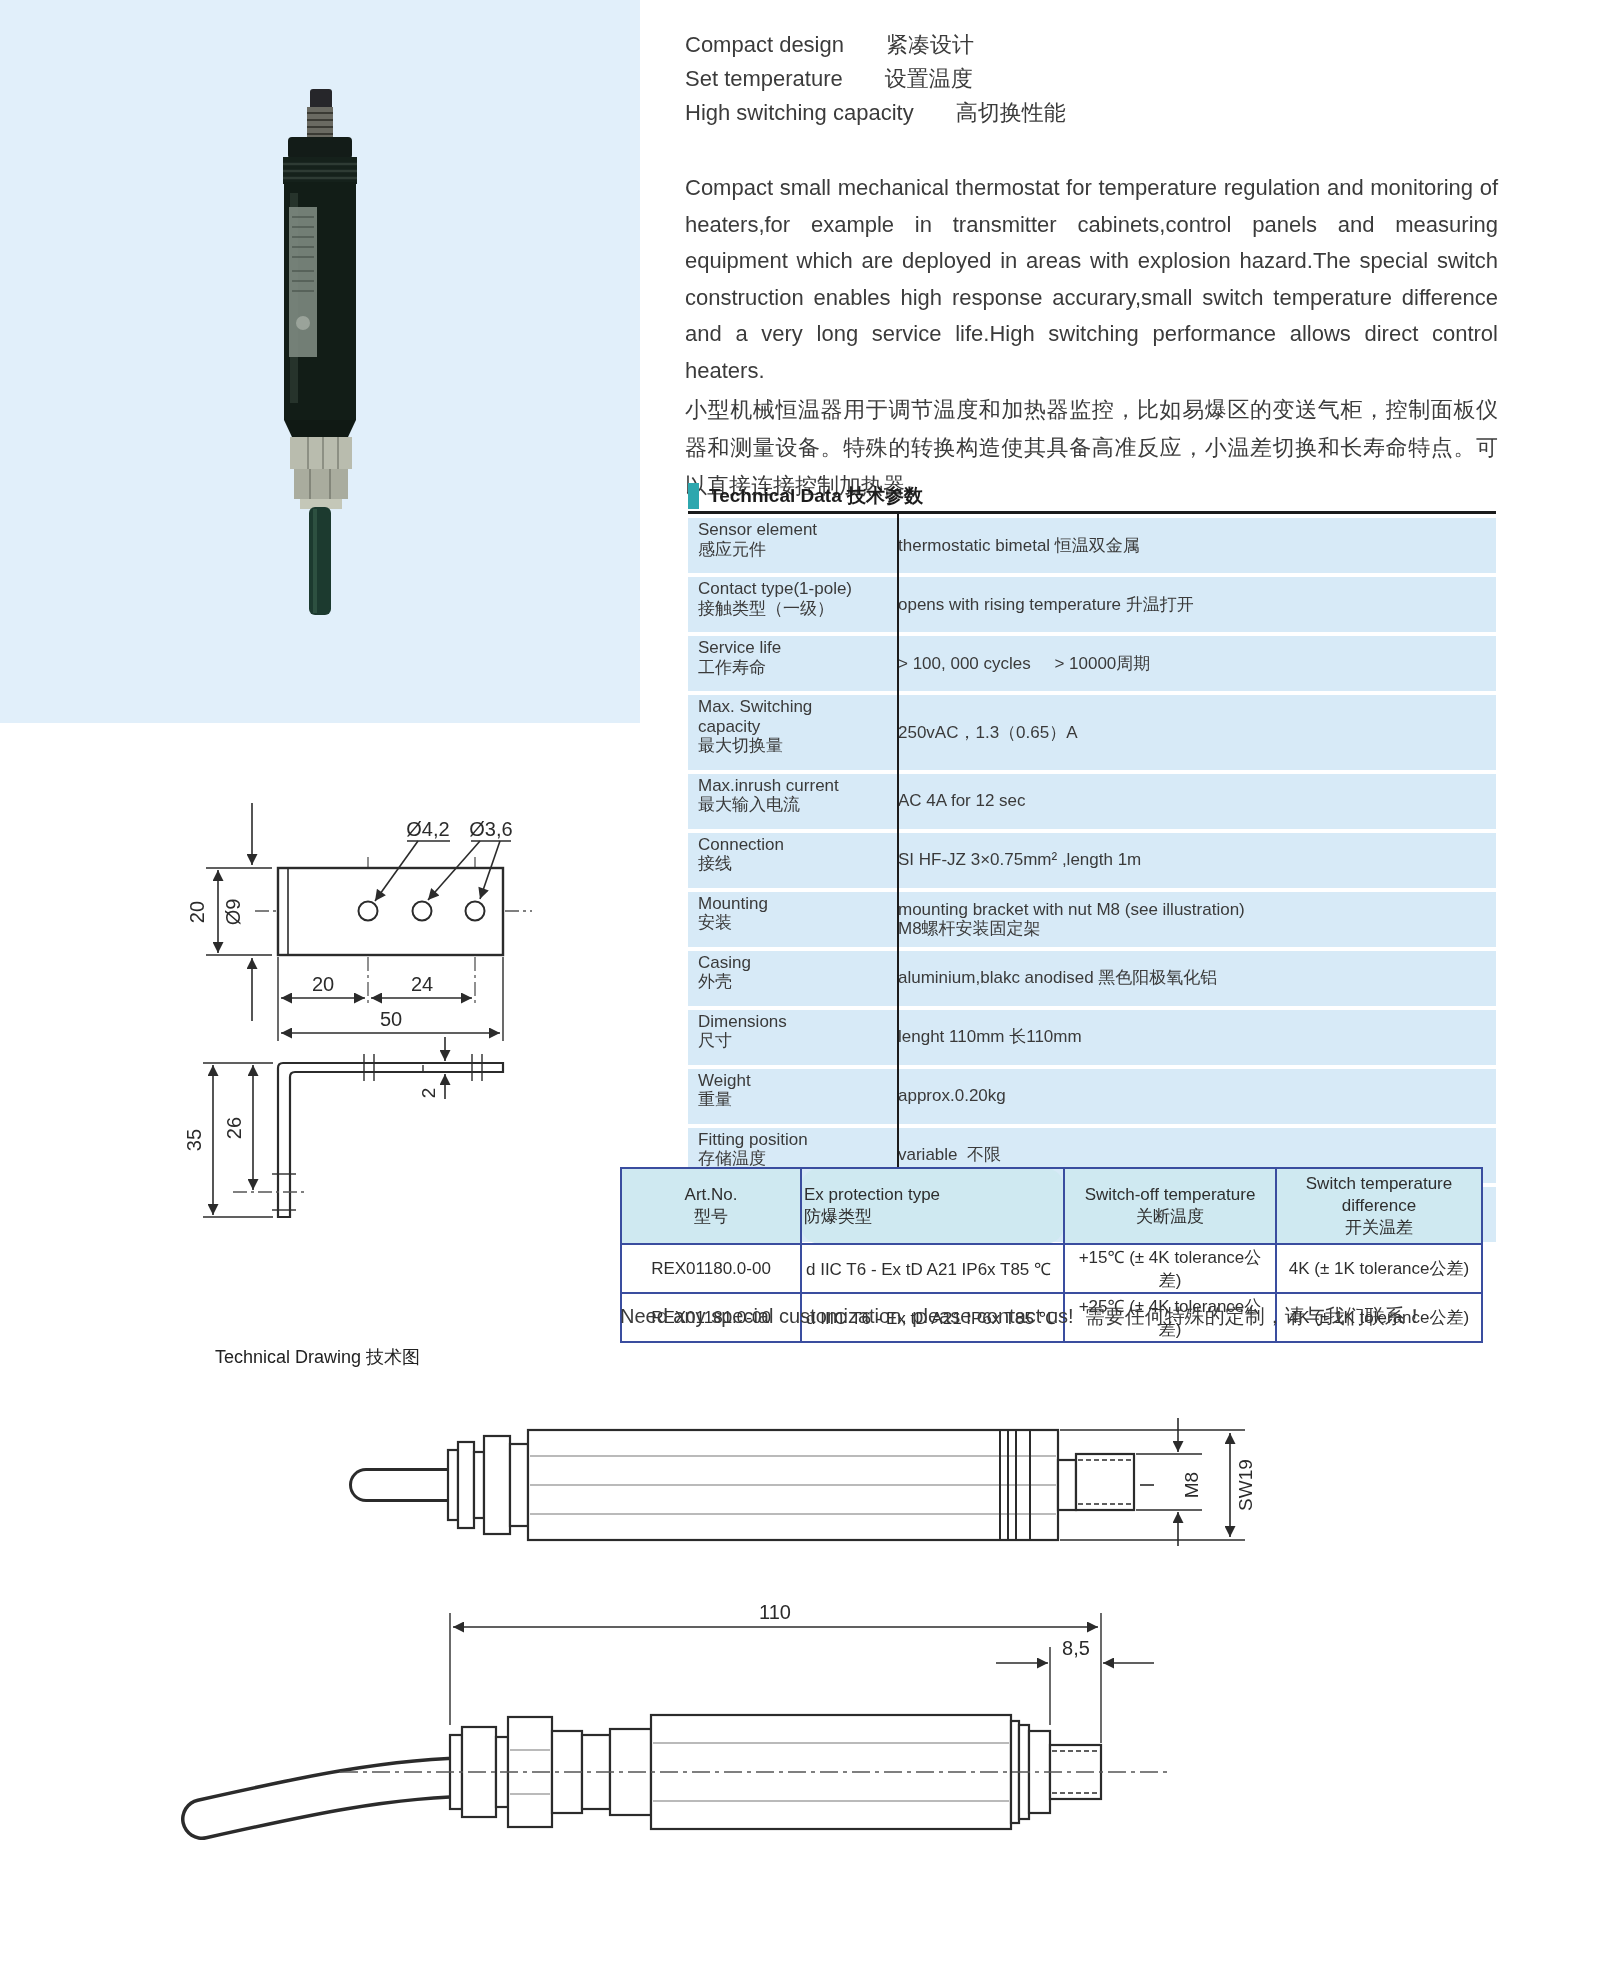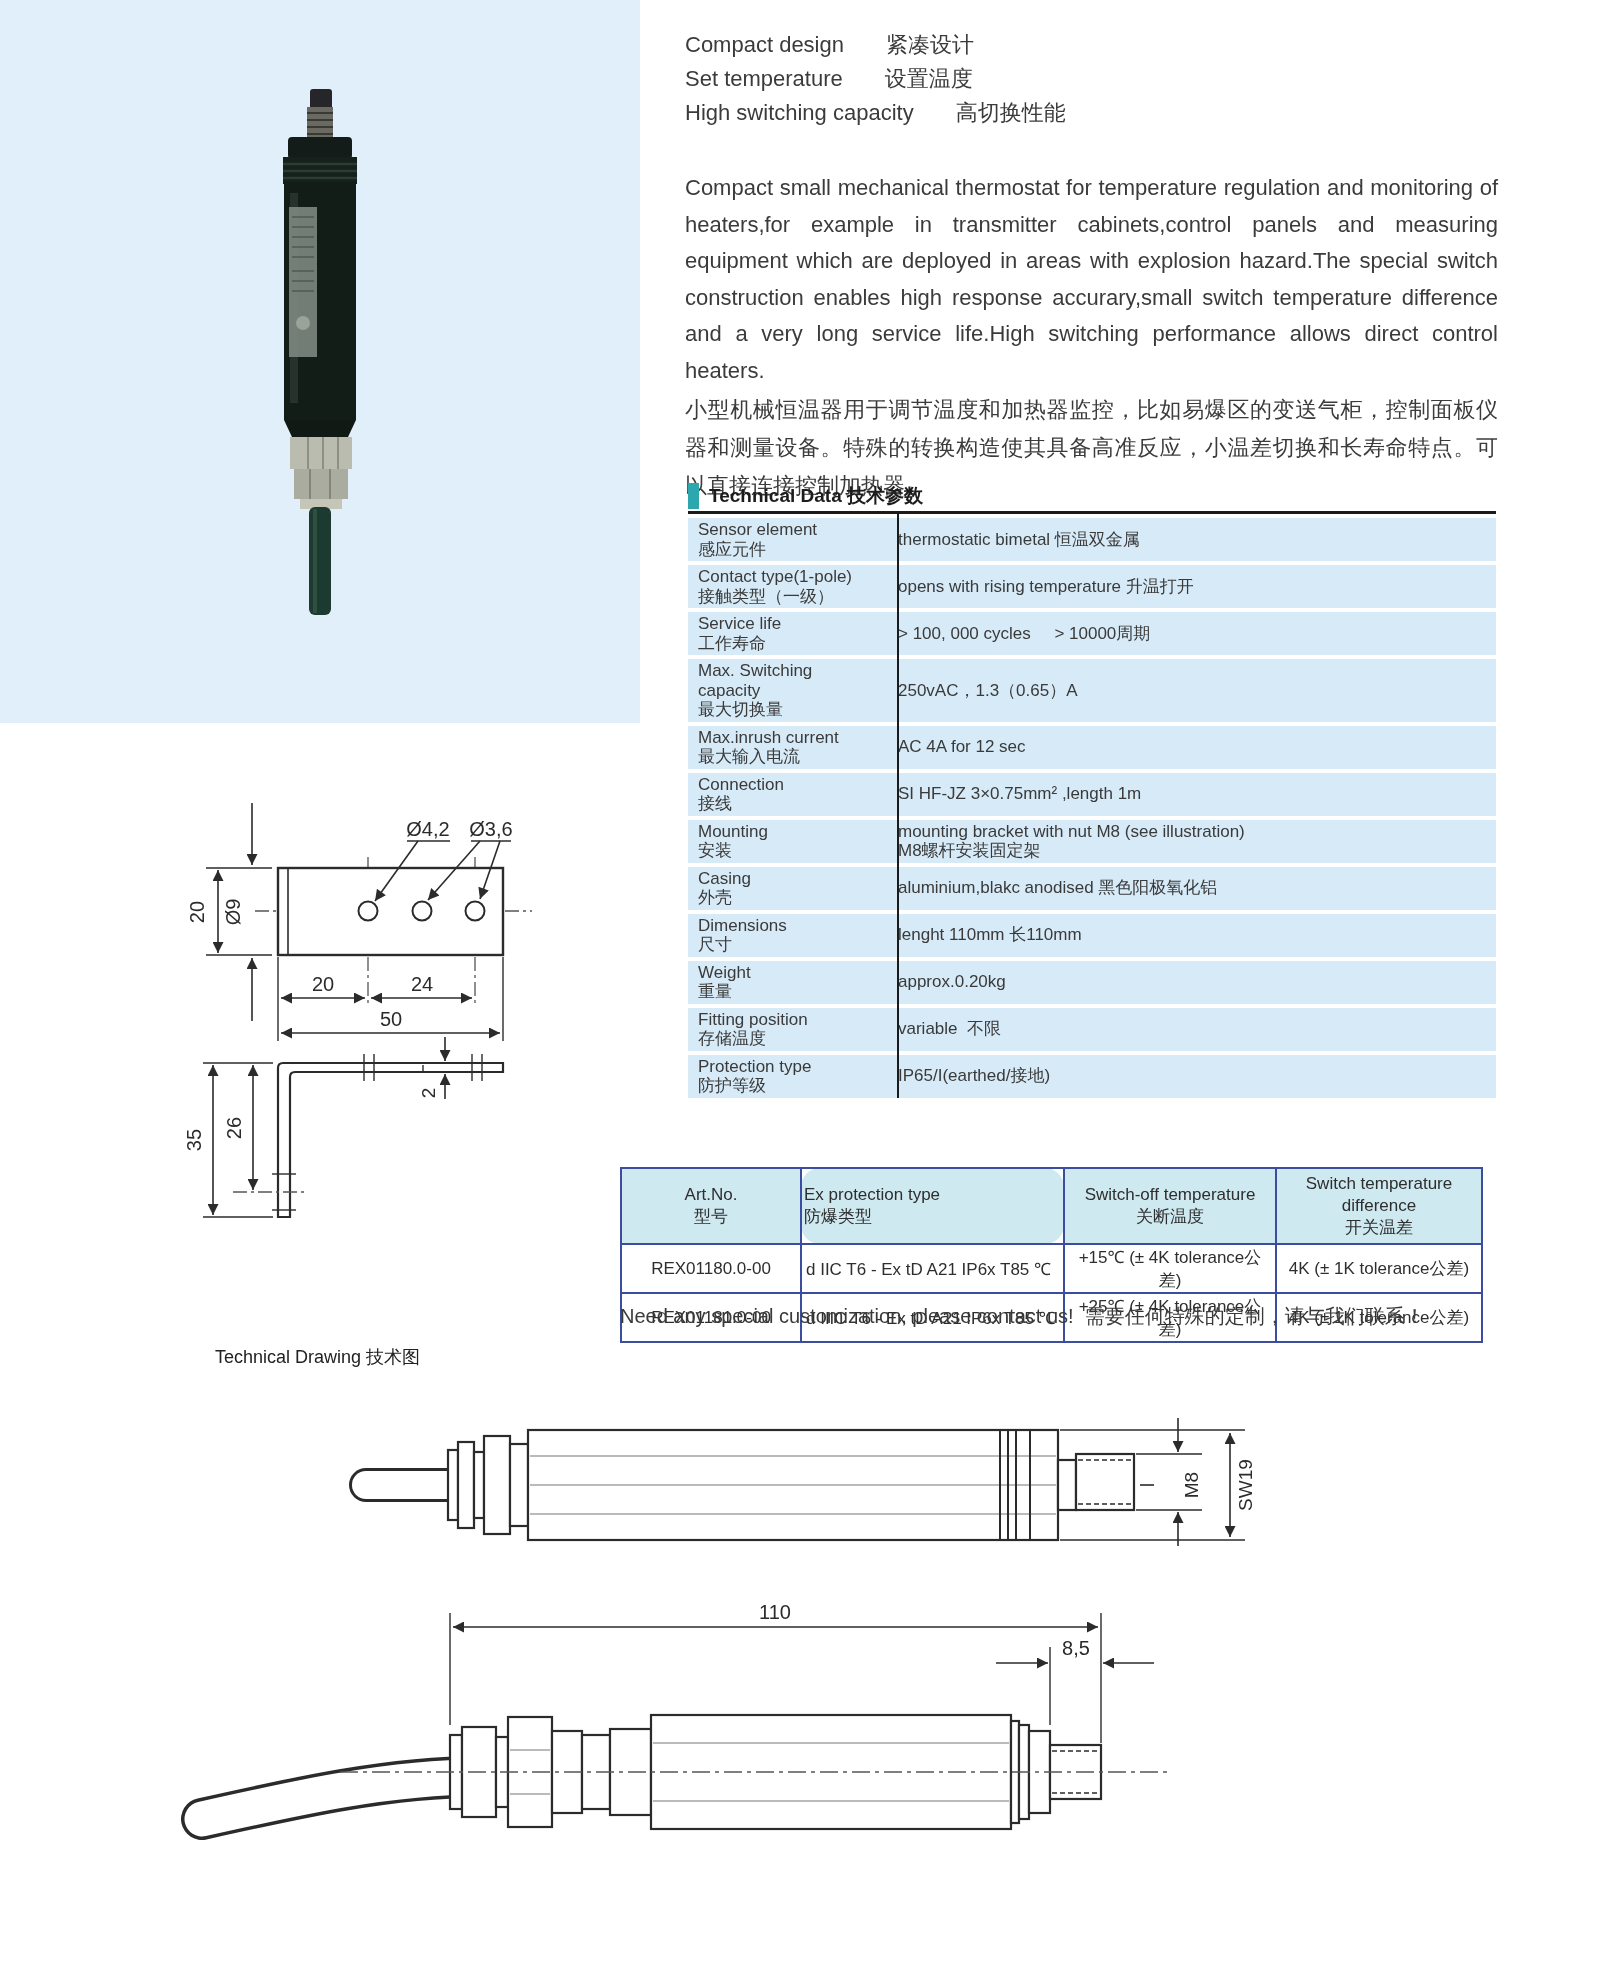--- a/index.html
+++ b/index.html
@@ -20,21 +20,21 @@
   .desc-zh{font-size:22px;line-height:38px;text-align:justify;color:#3b3b3b;margin-top:2px;}
 
   
   .techdata{left:688px;top:480px;width:808px;}
   .td-header{display:flex;align-items:center;height:31px;}
   .td-accent{width:11px;height:26px;background:#2da7ae;margin-right:10px;}
   .td-title{font-size:19px;font-weight:bold;color:#1c1c1c;}
   .td-rows{border-top:3px solid #1b1b1b;position:relative;}
   .td-divider{position:absolute;left:209px;top:0;bottom:0;width:2px;background:#1b1b1b;}
   .td-row{display:flex;margin-top:4px;background:#d7eaf7;min-height:42px;}
-  .td-label{width:194px;padding:2px 6px 2px 10px;box-sizing:border-box;font-size:17px;line-height:19.5px;color:#3a3a3a;display:flex;flex-direction:column;justify-content:center;}
+  .td-label{width:194px;padding:2px 6px 14px 10px;box-sizing:border-box;font-size:17px;line-height:19.5px;color:#3a3a3a;display:flex;flex-direction:column;justify-content:center;}
   .td-value{flex:1;padding-left:16px;display:flex;flex-direction:column;justify-content:center;font-size:17px;line-height:19.5px;color:#3a3a3a;white-space:pre-wrap;}
 
   
   .ordertable{left:620px;top:1167px;}
   table.ot{border-collapse:collapse;table-layout:fixed;}
   table.ot th,table.ot td{border:2px solid #3a4d9f;font-weight:normal;}
   table.ot th{background:#cfe9f1;font-size:17px;line-height:22px;color:#2e2e2e;padding:4px 2px;}
   table.ot td{font-size:17px;color:#2e2e2e;height:31px;padding:0 4px;}
   .ot-c0{width:170px;text-align:center;}
   .ot-c1{width:253px;text-align:left;border-radius:19px;}

